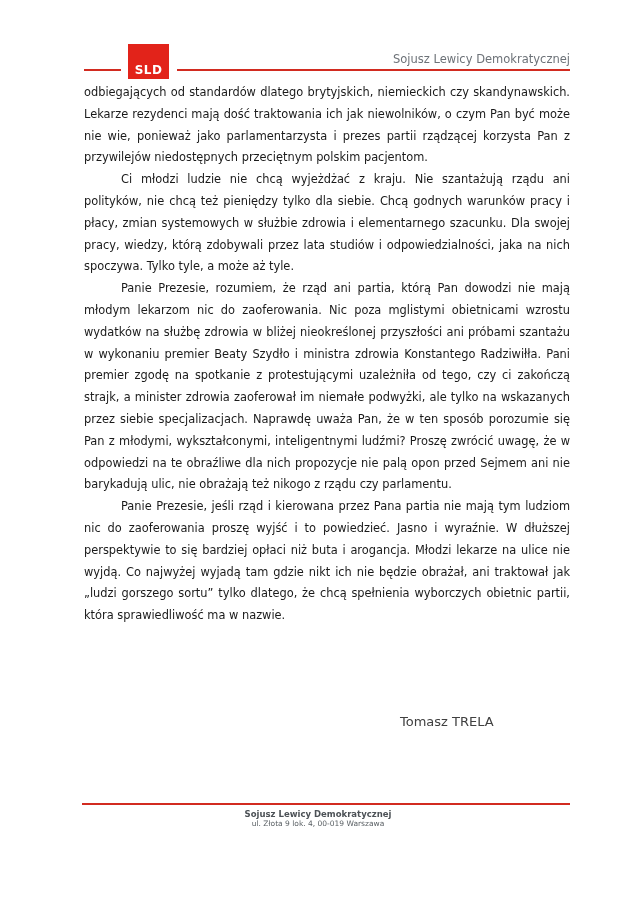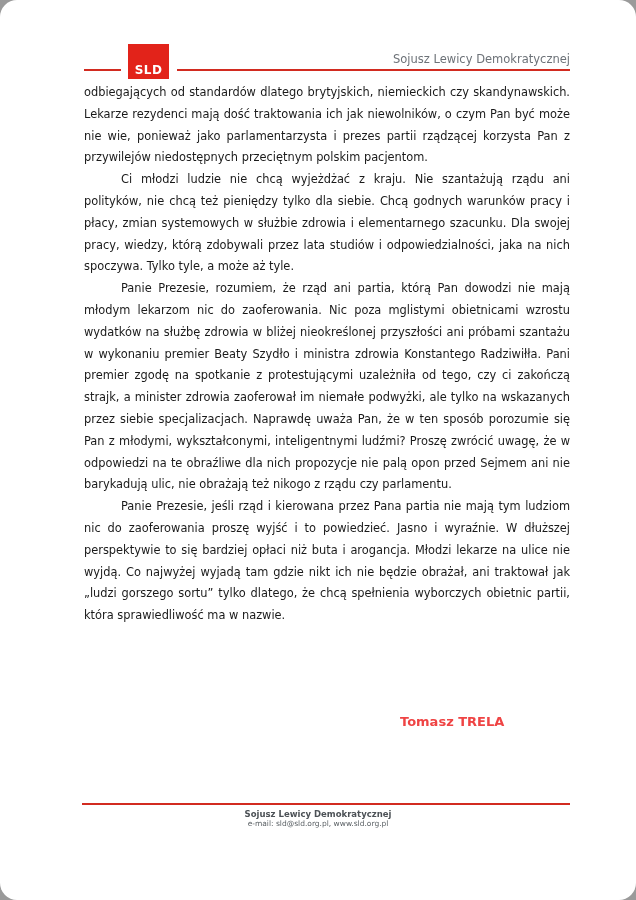--- a/index.html
+++ b/index.html
@@ -3,21 +3,20 @@
 <meta charset="utf-8">
 <style>
   html,body{margin:0;padding:0;background:#9a9a9a;}
   .page{
     position:relative;
     width:636px;height:900px;
     background:#ffffff;
     font-family:"DejaVu Sans","Liberation Sans",sans-serif;
     overflow:hidden;
     margin:0 auto;
-    border-radius:17px;
   }
   
   .logo{
     position:absolute;left:128px;top:44px;
     width:41px;height:35px;
     background:#e2231a;
     display:flex;align-items:flex-end;justify-content:center;
     color:#ffffff;font-weight:bold;font-size:12px;
     letter-spacing:.5px;padding-bottom:2px;box-sizing:border-box;
   }
@@ -31,21 +30,21 @@
   
   .letter{
     position:absolute;left:84px;top:82px;width:486px;
     color:#1a1a1a;font-size:11.4px;line-height:21.8px;
     text-align:justify;
   }
   .letter p{margin:0;}
   .letter p.indent{text-indent:37px;}
   .signature{
     position:absolute;left:400px;top:714px;
-    color:#ef4444;font-weight:bold;font-size:13px;
+    color:#404040;font-weight:normal;font-size:13px;
   }
   
   .rule-footer{left:82px;top:803px;width:488px;}
   .footer{
     position:absolute;left:0;top:809px;width:636px;
     text-align:center;color:#595f63;font-size:7.5px;line-height:10px;
   }
   .footer .org{font-weight:bold;font-size:8.5px;color:#4c5156;}
 </style>
 </head>
@@ -65,16 +64,16 @@
     <p class="indent">Ci młodzi ludzie nie chcą wyjeżdżać z kraju. Nie szantażują rządu ani polityków, nie chcą też pieniędzy tylko dla siebie. Chcą godnych warunków pracy i płacy, zmian systemowych w służbie zdrowia i elementarnego szacunku. Dla swojej pracy, wiedzy, którą zdobywali  przez lata studiów i odpowiedzialności, jaka na nich spoczywa. Tylko tyle, a może aż tyle.</p>
     <p class="indent">Panie Prezesie, rozumiem, że rząd ani partia, którą Pan dowodzi nie mają młodym lekarzom nic do zaoferowania. Nic poza mglistymi obietnicami wzrostu wydatków na służbę zdrowia w bliżej nieokreślonej przyszłości ani próbami szantażu w wykonaniu premier Beaty Szydło i ministra zdrowia Konstantego Radziwiłła. Pani premier zgodę na spotkanie z protestującymi uzależniła od tego, czy ci zakończą strajk, a minister zdrowia zaoferował im niemałe podwyżki, ale tylko na wskazanych przez siebie specjalizacjach. Naprawdę uważa Pan, że w ten sposób porozumie się Pan z młodymi, wykształconymi, inteligentnymi ludźmi? Proszę zwrócić uwagę, że w odpowiedzi na te obraźliwe dla nich propozycje nie palą opon przed Sejmem ani nie barykadują ulic, nie obrażają też nikogo z rządu czy parlamentu.</p>
     <p class="indent">Panie Prezesie, jeśli rząd i kierowana przez Pana partia nie mają tym ludziom nic do zaoferowania proszę wyjść i to powiedzieć. Jasno i wyraźnie. W dłuższej perspektywie to się bardziej opłaci niż buta i arogancja. Młodzi lekarze na ulice nie wyjdą. Co najwyżej wyjadą tam gdzie nikt ich nie będzie obrażał, ani traktował jak „ludzi gorszego sortu” tylko dlatego, że chcą spełnienia wyborczych obietnic partii, która sprawiedliwość ma w nazwie.</p>
   </div>
 
   <div class="signature">Tomasz TRELA</div>
 
   <div class="rule rule-footer"></div>
   <div class="footer">
     <div class="org">Sojusz Lewicy Demokratycznej</div>
-    <div>e-mail: sld@sld.org.pl, www.sld.org.pl</div>
+    <div>ul. Złota 9 lok. 4, 00-019 Warszawa</div>
   </div>
 
 </div>
 
 </body></html>

